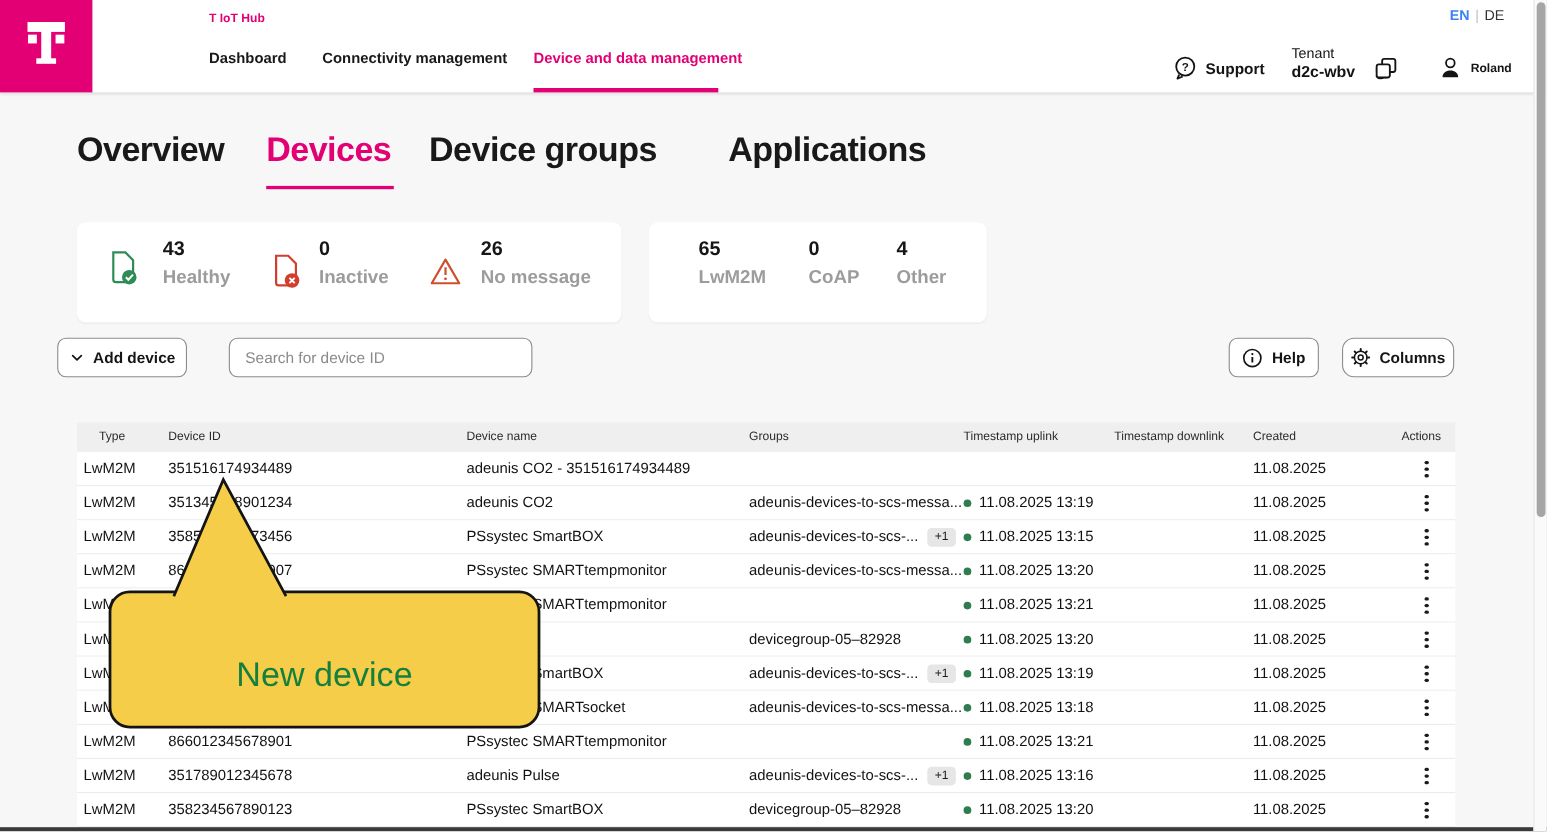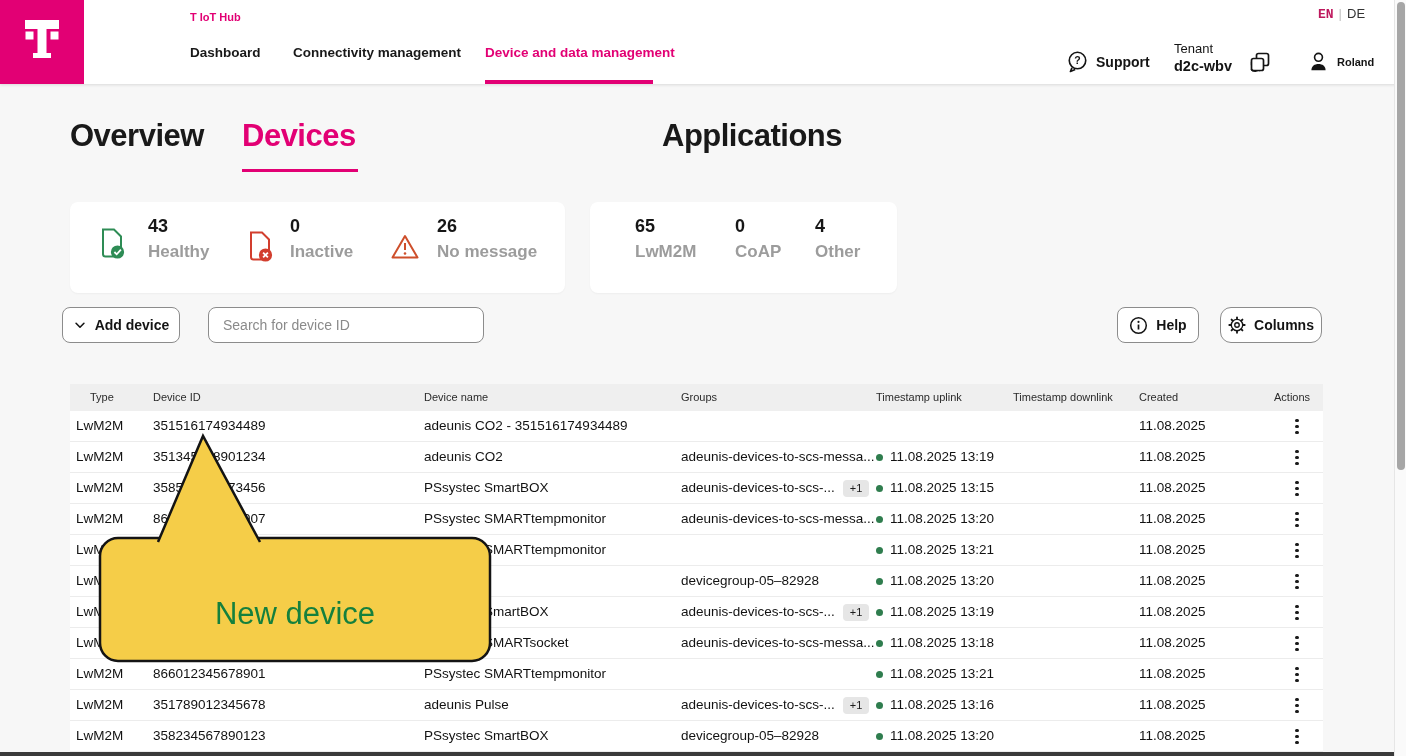--- a/index.html
+++ b/index.html
@@ -7,21 +7,21 @@
   .screen{position:relative;width:1406px;height:756px;background:#f7f7f7;overflow:hidden;}
 
   
   .header{position:absolute;left:0;top:0;width:1406px;height:84px;background:#fff;box-shadow:0 1px 3px rgba(0,0,0,.12);z-index:5;}
   .logo{position:absolute;left:0;top:0;width:84px;height:84px;background:var(--accent,#E20074);}
   .brand{position:absolute;left:190px;top:11px;font-size:11px;font-weight:700;color:var(--accent,#E20074);}
   .navitem{position:absolute;top:45px;font-size:13.5px;font-weight:700;color:#191919;cursor:pointer;}
   .nav-active{color:var(--accent,#E20074);}
   .nav-underline{position:absolute;left:485px;top:80px;width:168px;height:4px;background:var(--accent,#E20074);}
   .lang{position:absolute;left:1318px;top:6px;font-size:13px;color:#333;}
-  .lang b{font-weight:700;color:#be185d;font-family:Liberation Mono, monospace;}
+  .lang b{font-weight:700;color:#3b82f6;}
   .lang .sep{color:#c0c0c0;padding:0 5px;}
   .hbtn{position:absolute;display:flex;align-items:center;gap:7px;cursor:pointer;color:#141414;}
   .support{left:1066px;top:50px;font-size:14px;font-weight:700;}
   .tenant{position:absolute;left:1174px;top:41px;font-size:13px;color:#141414;cursor:pointer;}
   .tenant .tval{font-size:14.5px;font-weight:700;margin-top:2px;display:flex;align-items:center;gap:17px;}
   .copybtn{position:absolute;left:1248px;top:50px;cursor:pointer;}
   .usermenu{left:1307px;top:50px;}
   .username{font-size:11px;font-weight:700;}
 
   
@@ -32,21 +32,21 @@
   
   .card{position:absolute;top:202px;height:91px;background:#fff;border-radius:8px;box-shadow:0 1px 2px rgba(0,0,0,.04);}
   .card1{left:70px;width:495px;}
   .card2{left:590px;width:307px;}
   .stat-ico{position:absolute;top:228px;}
   .stat-val{position:absolute;top:216px;font-size:18px;font-weight:700;color:#161616;}
   .stat-lab{position:absolute;top:242px;font-size:17px;font-weight:700;color:#9c9c9c;}
 
   
   .btn{position:absolute;top:307px;height:36px;background:#fff;border:1px solid #8c8c8c;border-radius:8px;display:flex;align-items:center;justify-content:center;gap:8px;font-size:14px;font-weight:700;color:#141414;cursor:pointer;}
-  .add-device{left:62px;width:118px;}
+  .add-device{left:52px;width:118px;}
   .help{left:1117px;width:82px;}
   .columns{left:1220px;width:102px;border-radius:11px;}
   .search{position:absolute;left:208px;top:307px;width:276px;height:36px;background:#fff;border:1px solid #8c8c8c;border-radius:8px;padding:0 14px;font-size:14px;color:#222;outline:none;}
   .search::placeholder{color:#8a8a8a;}
 
   
   .thead{position:absolute;left:70px;top:384px;width:1253px;height:27px;background:#efefef;}
   .th{position:absolute;top:0;height:27px;line-height:27px;font-size:11px;font-weight:500;color:#2b2b2b;white-space:nowrap;}
   .tbody{position:absolute;left:70px;top:411px;width:1253px;}
   .trow{position:relative;width:1253px;height:31px;background:#fff;border-bottom:1px solid #ececec;}
@@ -139,20 +139,21 @@
       <svg class="ic" width="23" height="23" viewBox="0 0 24 24">
         <circle cx="12" cy="7.6" r="4.1" fill="none" stroke="#141414" stroke-width="1.7"></circle>
         <path d="M4.6 21 c0-4.1 3.4-6.3 7.4-6.3 s7.4 2.2 7.4 6.3 z" fill="#141414"></path>
       </svg>
       <span class="username">Roland</span>
     </div>
   </div>
 
   <div class="tab" style="left:70px">Overview</div>
   <div class="tab tab-active" style="left:242px">Devices</div>
+  <div class="tab" style="left:390px">Device groups</div>
   <div class="tab" style="left:662px">Applications</div>
   <div class="tab-underline"></div>
 
   <div class="card card1"></div>
   <div class="card card2"></div>
 
   <svg class="ic stat-ico ic-healthy" style="position:absolute;left:98px;top:227px" width="28" height="33" viewBox="0 0 28 33">
     <path d="M5 2.5 h11 l7 7 v17.5 a2.5 2.5 0 0 1 -2.5 2.5 H7.5 A2.5 2.5 0 0 1 5 27 z" fill="none" stroke="currentColor" stroke-width="2"></path>
     <circle cx="19.5" cy="25" r="6.6" fill="currentColor"></circle>
     <path d="M16.4 25 l2.3 2.3 4.2-4.6" fill="none" stroke="#fff" stroke-width="1.8"></path>

